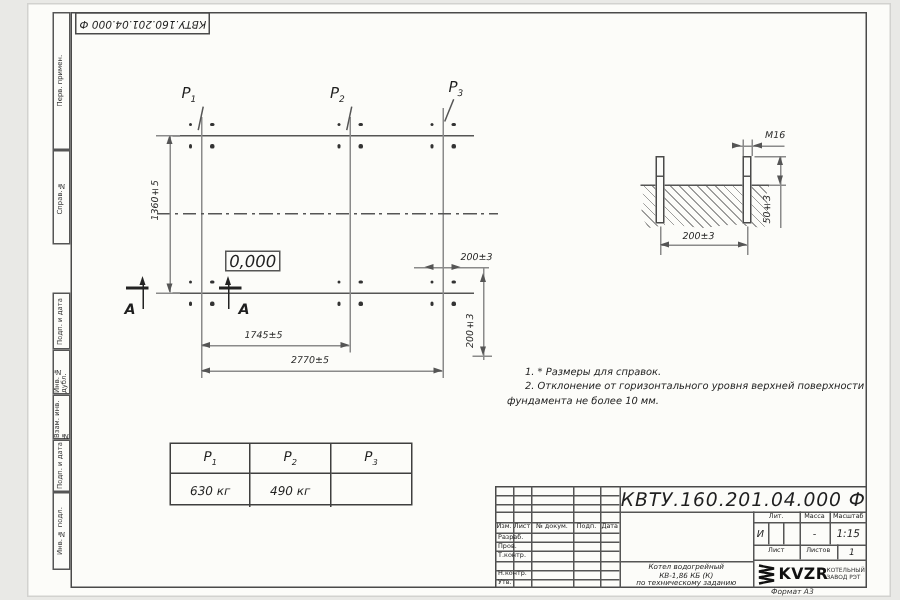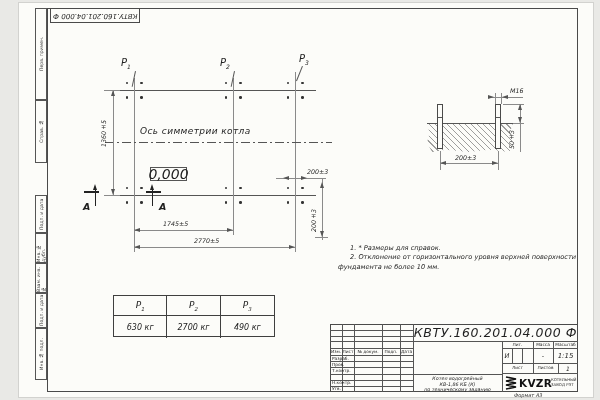--- a/index.html
+++ b/index.html
@@ -25,21 +25,21 @@
   .ah-u{border-width:0 2px 6px 2px;border-color:transparent transparent #555 transparent;}
   .ah-d{border-width:6px 2px 0 2px;border-color:#555 transparent transparent transparent;}
   .cluster{position:absolute;width:17px;height:17px;}
   .dot{position:absolute;width:2.5px;height:2.5px;border-radius:50%;background:#333;}
   .dot:nth-child(1){left:0;top:0;}.dot:nth-child(2){right:0;top:0;}
   .dot:nth-child(3){left:0;bottom:0;}.dot:nth-child(4){right:0;bottom:0;}
   .lead{position:absolute;width:1px;background:#555;transform-origin:top left;}
   .plabel{font-size:10px;font-style:italic;}
   .plabel sub{font-size:6px;}
   .levelbox{border:1px solid #555;box-sizing:border-box;display:flex;align-items:center;justify-content:center;
-            font-size:14px;font-style:italic;}
+            font-size:11px;font-style:italic;}
   .dim{font-size:6.3px;font-style:italic;color:#2a2a2a;}
   .hatch{background:repeating-linear-gradient(45deg,rgba(95,95,95,.6) 0 .8px,transparent .8px 4.2px);}
   .bolt{background:#fcfcf9;border:1px solid #4a4a4a;box-sizing:border-box;}
   .notes{font-size:6.6px;font-style:italic;line-height:1.42;color:#222;}
   .notes .note{text-indent:12px;}
   .ltable{display:grid;grid-template-columns:repeat(3,1fr);grid-template-rows:20px 22px;
           border:1.2px solid #3f3f3f;box-sizing:border-box;}
   .ltable .cell{border-right:1px solid #3f3f3f;border-bottom:1px solid #3f3f3f;display:flex;align-items:center;justify-content:center;font-style:italic;}
   .ltable .cell:nth-child(3n){border-right:none;}
   .ltable .cell:nth-child(n+4){border-bottom:none;font-size:8px;}
@@ -84,21 +84,20 @@
   <div class="abs frame" style="left:50px;top:8px;width:90px;height:15px;display:flex;align-items:center;justify-content:center;">
     <span class="flip it lbl" style="font-size:7px;">КВТУ.160.201.04.000 Ф</span>
   </div>
 
   <div class="abs h" style="left:115px;top:90px;width:201px;"></div>
   <div class="abs h" style="left:115px;top:195px;width:201px;"></div>
   <div class="abs v thin" style="left:134px;top:78px;height:174px;"></div>
   <div class="abs v thin" style="left:233px;top:78px;height:157px;"></div>
   <div class="abs v thin" style="left:295px;top:72px;height:180px;"></div>
   <div class="abs chain" style="left:105px;top:142px;width:227px;"></div>
-  <div class="abs lbl it" style="left:140px;top:127px;font-size:9px;letter-spacing:.4px;">Ось симметрии котла</div>
 
   <div class="cluster" style="left:125.5px;top:81.5px;">
       <div class="dot"></div>
       <div class="dot"></div>
       <div class="dot"></div>
       <div class="dot"></div>
     </div>
   <div class="cluster" style="left:224.5px;top:81.5px;">
       <div class="dot"></div>
       <div class="dot"></div>
@@ -217,21 +216,20 @@
     <div class="cell hcell">
         <span><span>P</span><sub>1</sub></span>
       </div>
     <div class="cell hcell">
         <span><span>P</span><sub>2</sub></span>
       </div>
     <div class="cell hcell">
         <span><span>P</span><sub>3</sub></span>
       </div>
     <div class="cell">630 кг</div>
-    <div class="cell">2700 кг</div>
     <div class="cell">490 кг</div>
   </div>
 
   <div class="abs frame" style="left:330px;top:324px;width:248px;height:68px;background:#fcfcf9;"></div>
 
   <div class="abs tb-line" style="left:413px;top:324px;width:1px;height:68px;"></div>
   <div class="abs tb-line" style="left:330px;top:341px;width:248px;height:1px;"></div>
   <div class="abs tb-line" style="left:502px;top:341px;width:1px;height:51px;"></div>
 
   <div class="abs docnum" style="left:413px;top:324px;width:165px;height:17px;">КВТУ.160.201.04.000 Ф</div>

